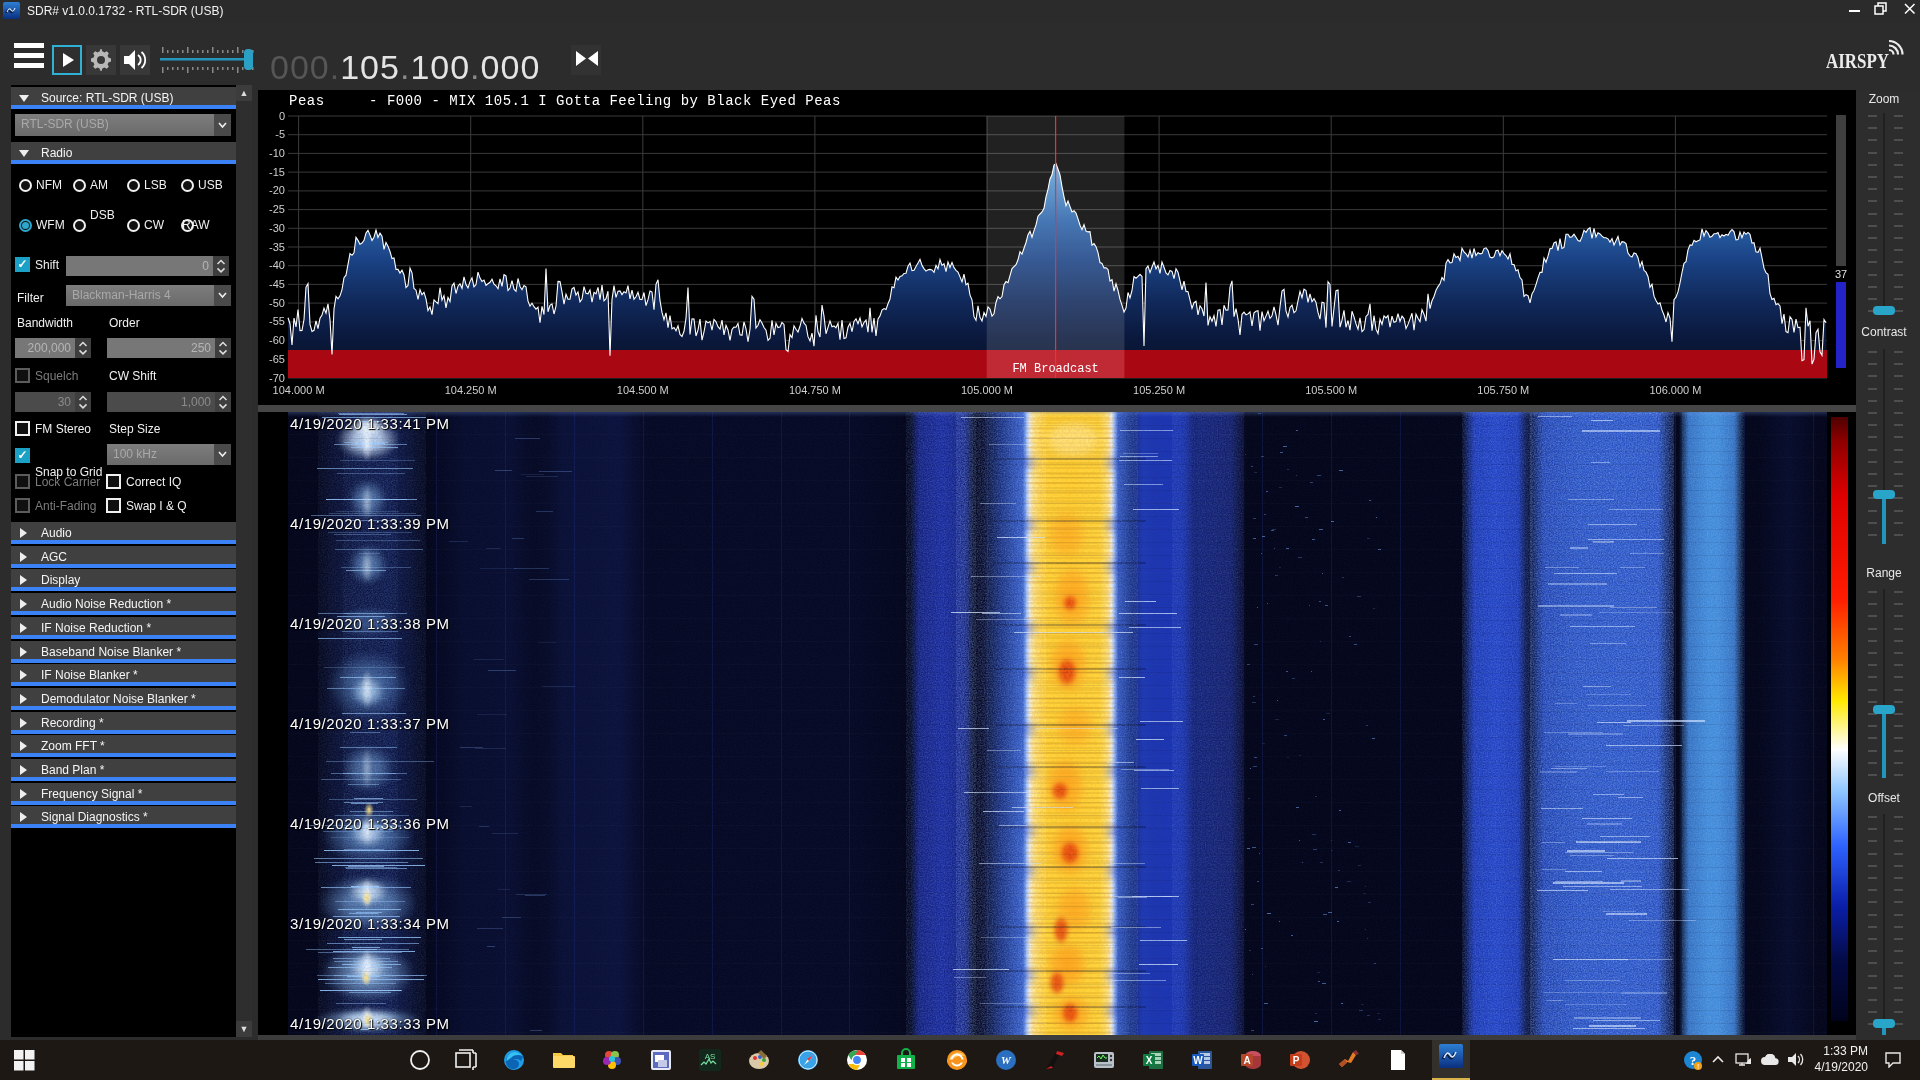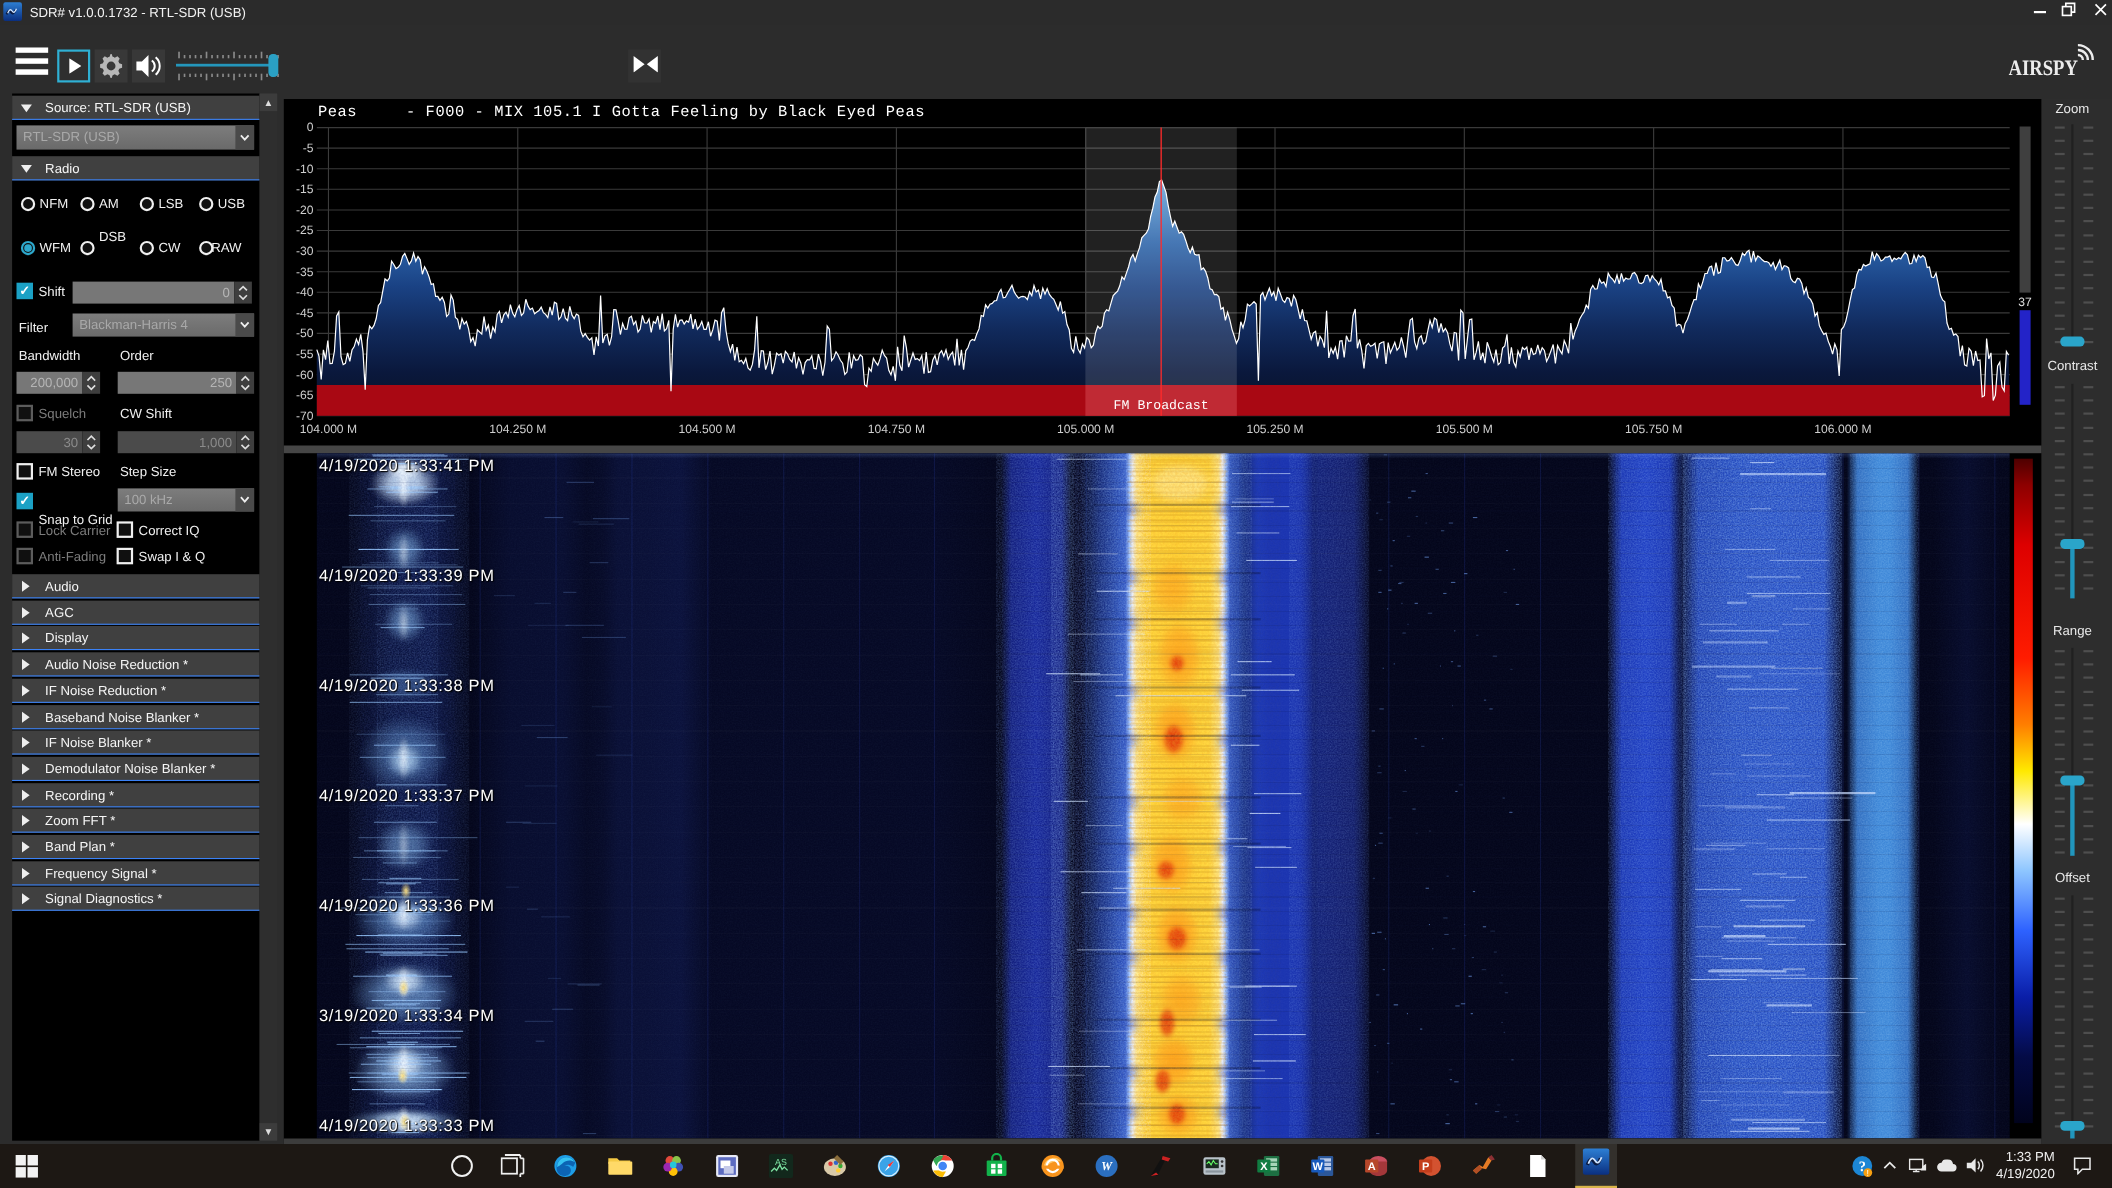--- a/index.html
+++ b/index.html
@@ -13,21 +13,21 @@
 
 
 #toolbar { position:absolute; left:0; top:22px; width:1920px; height:68px; background:#2c2c2c; }
 .tbtn { position:absolute; top:23px; width:30px; height:30px; background:#383838; }
 #freq { position:absolute; left:270px; top:26px; font-size:34px; letter-spacing:1px; color:#e4e4e4; }
 #freq .g { color:#565656; } #freq .d { color:#8a8a8a; }
 
 
 #panel { position:absolute; left:11px; top:85px; width:225px; height:952px; background:#000; }
 .hdr { position:absolute; left:0; width:225px; height:22px; background:#404040;
-  border-bottom:1px solid #3b82f6; color:#f5f5f5; font-size:12px; line-height:22px; }
+  border-bottom:4px solid #3b82f6; color:#f5f5f5; font-size:12px; line-height:22px; }
 .hlbl { margin-left:30px; }
 .tri-d { position:absolute; left:8px; top:8px; width:0; height:0;
   border-left:5px solid transparent; border-right:5px solid transparent; border-top:7px solid #eee; }
 .tri-r { position:absolute; left:9px; top:6px; width:0; height:0;
   border-top:5px solid transparent; border-bottom:5px solid transparent; border-left:7px solid #eee; }
 .lbl { position:absolute; color:#f0f0f0; font-size:12px; white-space:nowrap; }
 .lbl-d { position:absolute; color:#7c7c7c; font-size:12px; white-space:nowrap; }
 .rcirc { position:absolute; width:13px; height:13px; border-radius:50%; border:2px solid #f0f0f0; background:#111; }
 .rsel { position:absolute; width:13px; height:13px; border-radius:50%; border:2px solid #2da8cc; background:#111; }
 .rsel::after { content:""; position:absolute; left:1px; top:1px; width:7px; height:7px; border-radius:50%; background:#2da8cc; }
@@ -155,20 +155,21 @@
       <rect x="62" y="30" width="1.5" height="3" fill="#8a8a8a"></rect>
       <rect x="67" y="30" width="1.5" height="3" fill="#8a8a8a"></rect>
       <rect x="72" y="30" width="1.5" height="3" fill="#8a8a8a"></rect>
       <rect x="77" y="30" width="1.5" height="6" fill="#8a8a8a"></rect>
       <rect x="82" y="30" width="1.5" height="3" fill="#8a8a8a"></rect>
       <rect x="87" y="30" width="1.5" height="3" fill="#8a8a8a"></rect>
       <rect x="92" y="30" width="1.5" height="3" fill="#8a8a8a"></rect>
 <rect x="0" y="21" width="90" height="2.5" fill="#2496bb"></rect>
 <rect x="84" y="12" width="9" height="21" rx="4" fill="#2aa0c4"></rect>
 </svg>
+<div id="freq"><span class="g">000.</span><span>105</span><span class="d">.</span><span>100</span><span class="d">.</span><span>000</span></div>
 <div class="tbtn" style="left:571px;background:#323232"></div>
 <svg class="a" style="left:575px;top:29px" width="24" height="15" viewBox="0 0 24 15">
       <path d="M1 0 l10 7.5 L1 15z" fill="#fff"></path>
       <path d="M23 0 l-10 7.5 L23 15z" fill="#fff"></path>
     </svg>
 <svg class="a" style="left:1826px;top:16px" width="84" height="34" viewBox="0 0 84 34">
 <text x="0" y="30" font-family="Liberation Serif" font-weight="bold" font-size="20" fill="#ececec" textLength="63" lengthAdjust="spacingAndGlyphs">AIRSPY</text>
 <path d="M63 14 a4.5 4.5 0 0 1 4.5 4.5 M63 9.5 a9 9 0 0 1 9 9 M63 5 a13.5 13.5 0 0 1 13.5 13.5" stroke="#ececec" stroke-width="2.2" fill="none" transform="translate(0,-2)"></path>
 </svg>
 </div>
@@ -190,21 +191,21 @@
     <div class="lbl" style="left:133px;top:93px">LSB</div>
     <div class="rcirc" style="left:170px;top:94px"></div>
     <div class="lbl" style="left:187px;top:93px">USB</div>
     <div class="rsel" style="left:8px;top:134px"></div>
     <div class="lbl" style="left:25px;top:133px">WFM</div>
     <div class="rcirc" style="left:62px;top:134px"></div>
     <div class="lbl" style="left:79px;top:123px">DSB</div>
     <div class="rcirc" style="left:116px;top:134px"></div>
     <div class="lbl" style="left:133px;top:133px">CW</div>
     <div class="rcirc" style="left:170px;top:134px"></div>
-    <div class="lbl" style="left:181px;top:133px">RAW</div>
+    <div class="lbl" style="left:171px;top:133px">RAW</div>
     <div class="cb-on" style="left:4px;top:172px">✓</div>
     <div class="lbl" style="left:24px;top:173px">Shift</div>
     <div class="inp" style="left:55px;top:171px;width:147px;height:20px">0</div>
     <div class="spin" style="left:202px;top:171px;height:20px"><svg width="16" height="20" viewBox="0 0 16 20">
         <path d="M4.5 8.0 l3.5-3.5 3.5 3.5" stroke="#ddd" stroke-width="1.5" fill="none"></path>
         <path d="M4.5 12.4 l3.5 3.5 3.5-3.5" stroke="#ddd" stroke-width="1.5" fill="none"></path>
       </svg></div>
     <div class="lbl" style="left:6px;top:206px">Filter</div>
     <div class="dd" style="left:55px;top:200px;width:165px;height:21px">
       <span class="ddt">Blackman-Harris 4</span>

